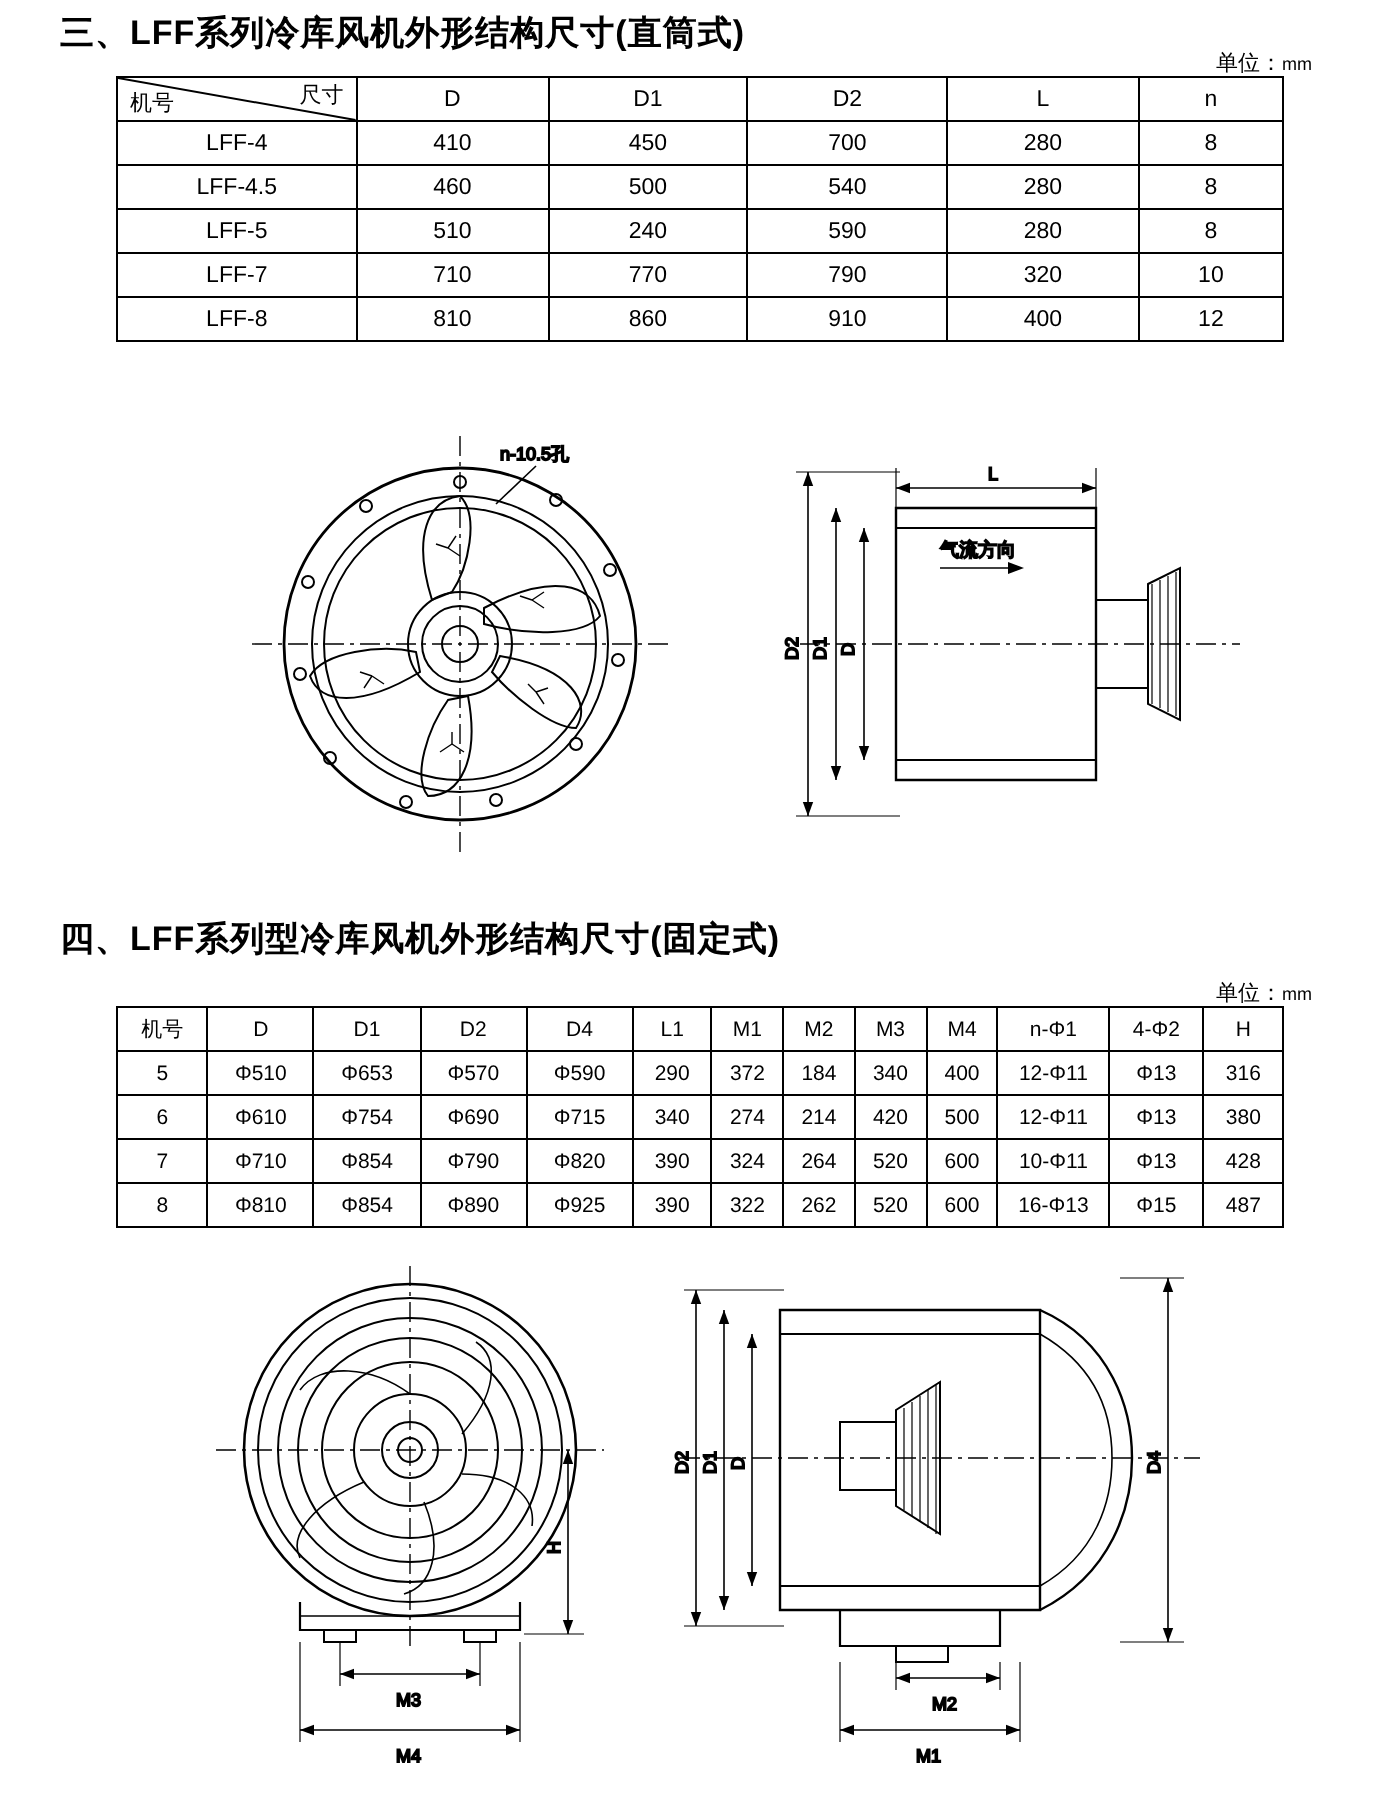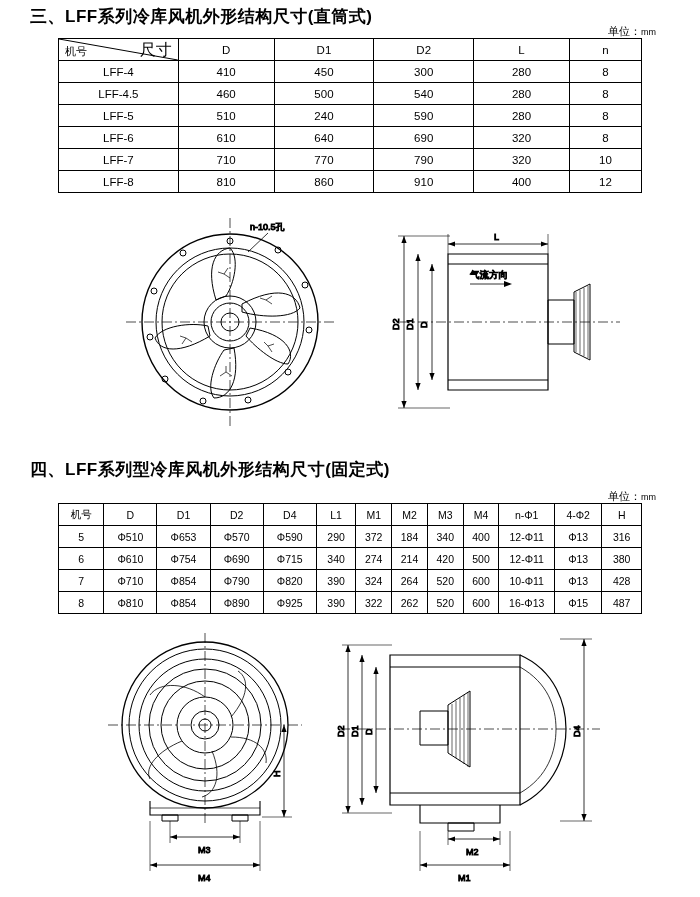--- a/index.html
+++ b/index.html
@@ -81,21 +81,21 @@
   }
   .split-head .diag {
     position: absolute;
     left: 0; top: 0;
     width: 100%; height: 100%;
   }
   .split-head .lbl-tr {
     position: absolute;
     right: 6px;
     top: 1px;
-    font-size: 16px;
+    font-size: 11px;
   }
   .split-head .lbl-bl {
     position: absolute;
     left: 6px;
     bottom: 1px;
     font-size: 11px;
   }
   .split-head.tall { height: 34px; }
 
   
@@ -158,46 +158,38 @@
         <th class="c2 tall">D1</th>
         <th class="c3 tall">D2</th>
         <th class="c4 tall">L</th>
         <th class="c5 tall">n</th>
       </tr>
 
       <tr>
         <td>LFF-4</td>
         <td>410</td>
         <td>450</td>
-        <td>300</td>
+        <td>700</td>
         <td>280</td>
         <td>8</td>
       </tr>
       <tr>
         <td>LFF-4.5</td>
         <td>460</td>
         <td>500</td>
         <td>540</td>
         <td>280</td>
         <td>8</td>
       </tr>
       <tr>
         <td>LFF-5</td>
         <td>510</td>
         <td>240</td>
         <td>590</td>
         <td>280</td>
-        <td>8</td>
-      </tr>
-      <tr>
-        <td>LFF-6</td>
-        <td>610</td>
-        <td>640</td>
-        <td>690</td>
-        <td>320</td>
         <td>8</td>
       </tr>
       <tr>
         <td>LFF-7</td>
         <td>710</td>
         <td>770</td>
         <td>790</td>
         <td>320</td>
         <td>10</td>
       </tr>

